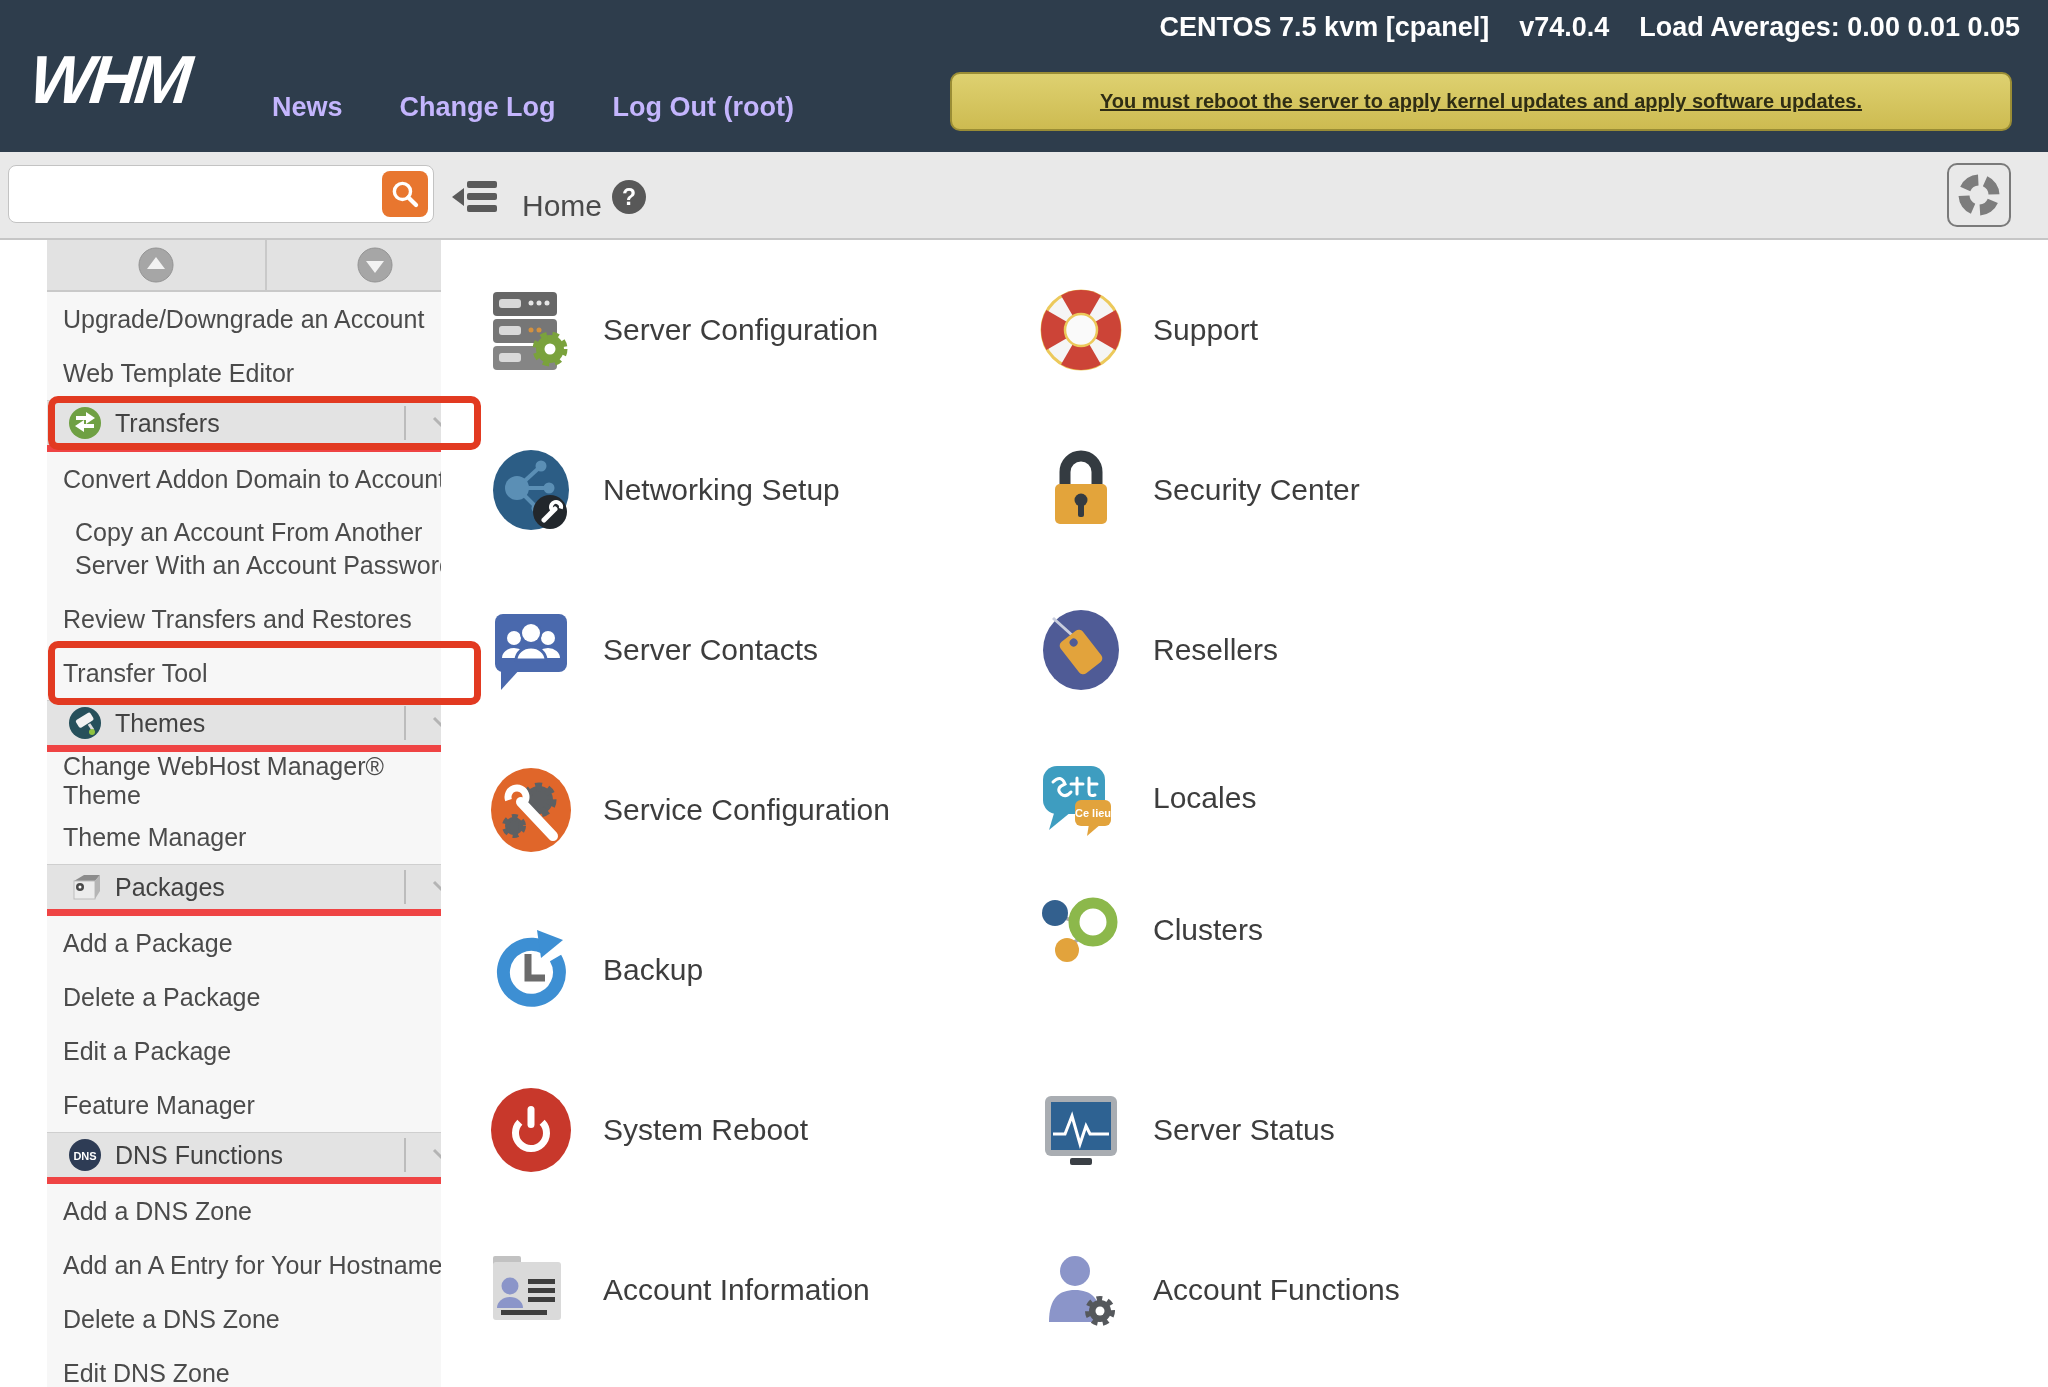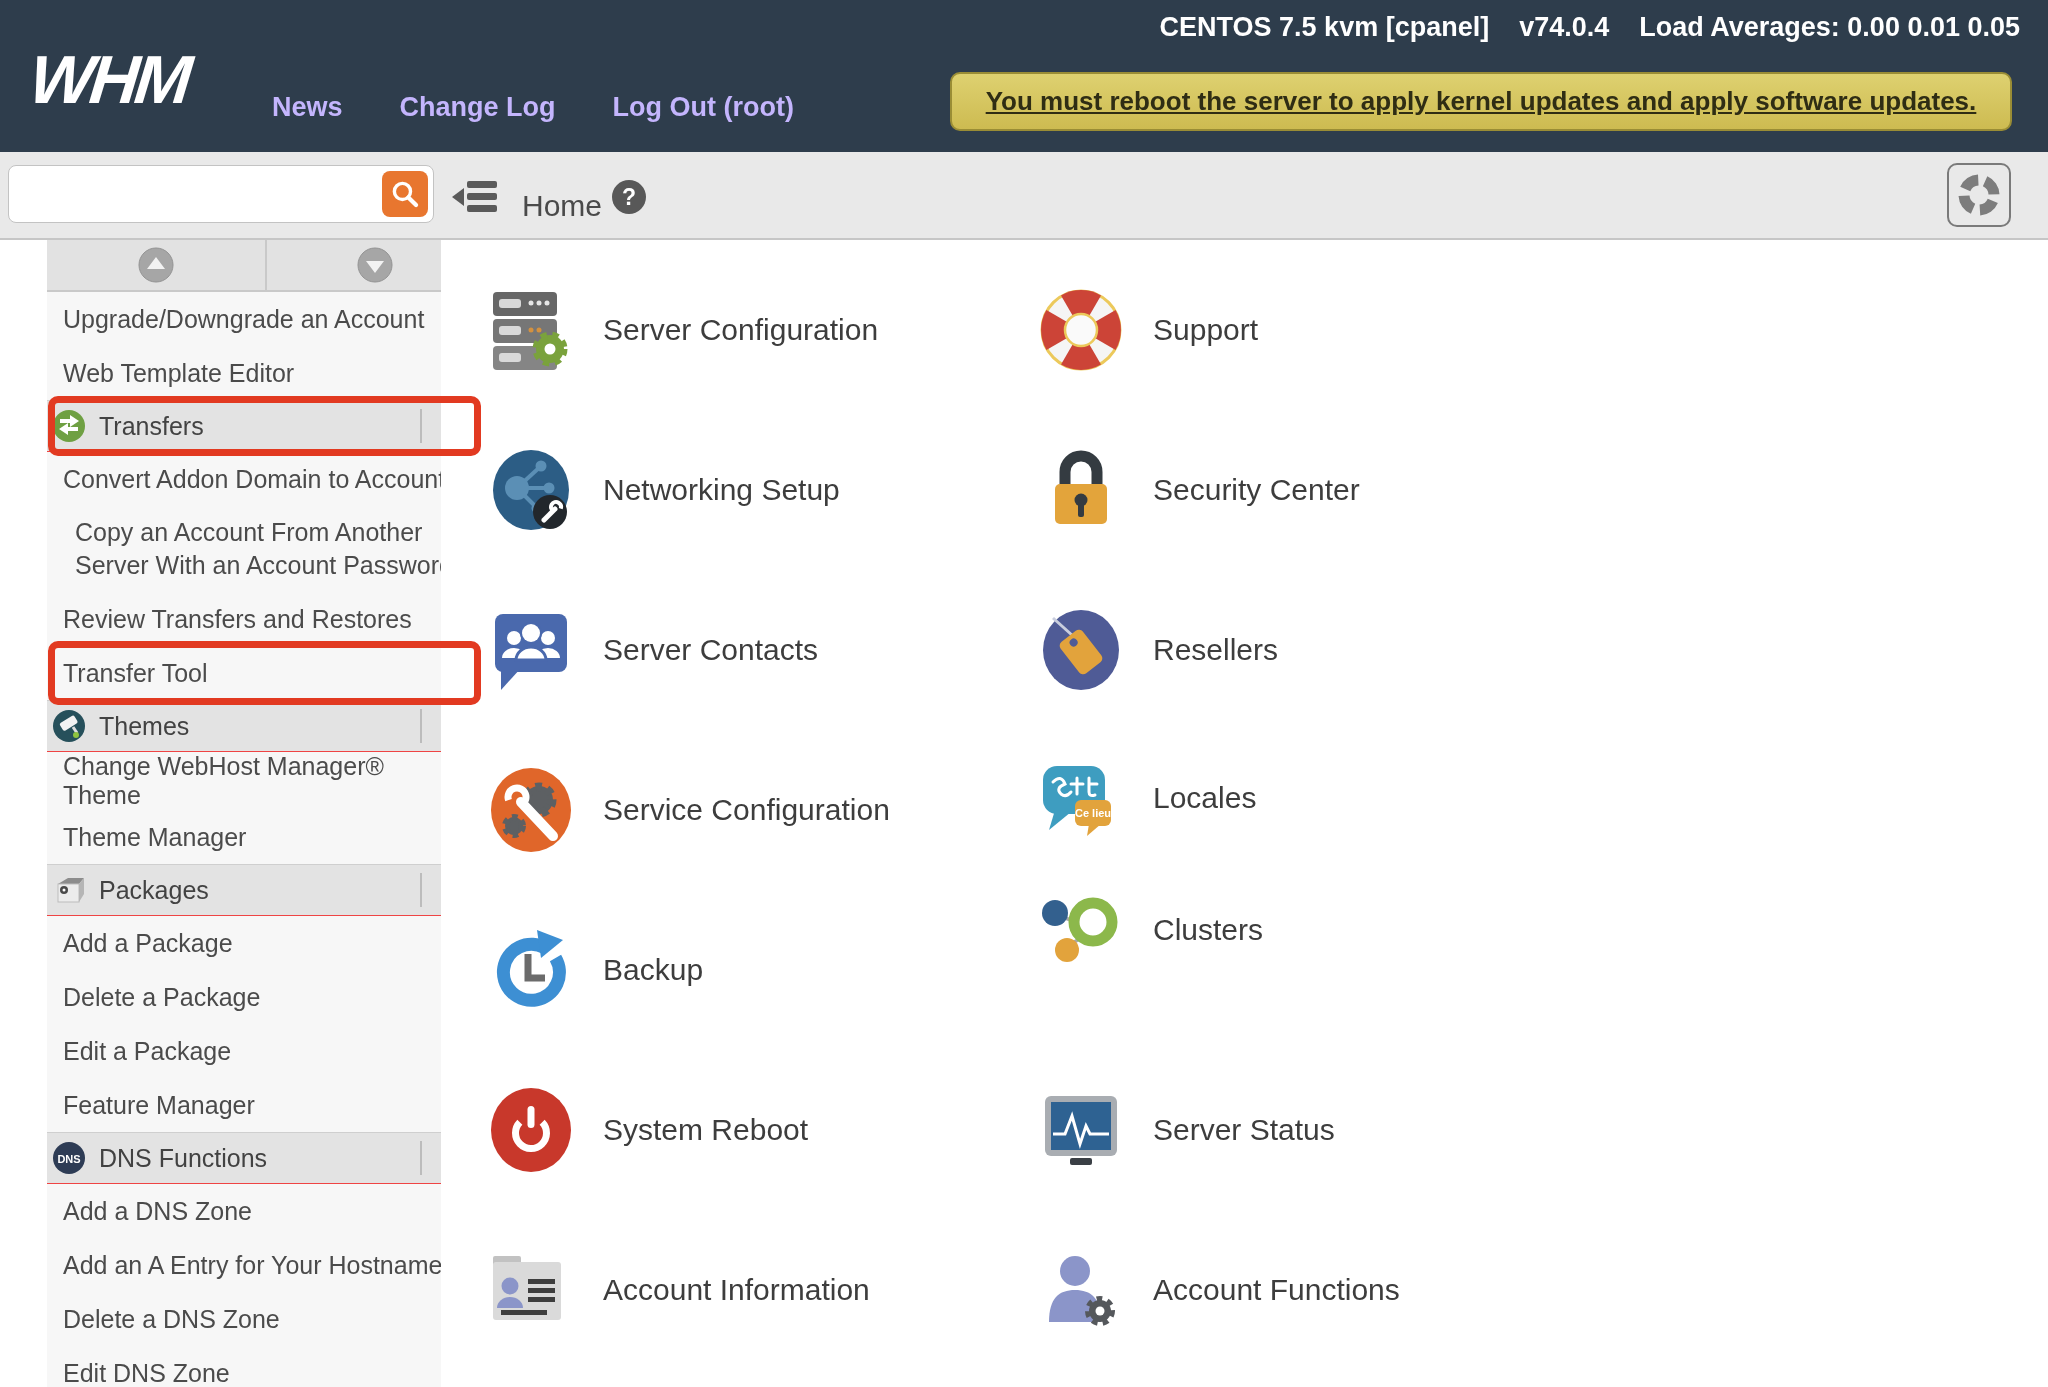--- a/index.html
+++ b/index.html
@@ -28,21 +28,21 @@
   }
   .status {
     position:absolute; right:28px; top:12px; display:flex; gap:30px;
     color:#ffffff; font-size:27px; font-weight:600;
   }
   .banner {
     position:absolute; right:36px; top:72px; width:1062px; height:59px;
     background:linear-gradient(180deg,#ded170 0%,#cdbb51 100%);
     border:2px solid #9a8d35; border-radius:10px;
     display:flex; align-items:center; justify-content:center;
-    font-size:26px; font-weight:600; color:#2f2d14;
+    font-size:20px; font-weight:600; color:#2f2d14;
     text-decoration:underline; cursor:pointer;
   }
   
   #toolbar {
     position:absolute; left:0; top:152px; width:2048px; height:88px;
     background:#e9e9e9; border-bottom:2px solid #c6c6c6;
   }
   .search-wrap {
     position:absolute; left:8px; top:13px; width:426px; height:58px;
     background:#ffffff; border:1px solid #c3c3c3; border-radius:8px;
@@ -81,22 +81,22 @@
     flex:1; background:#e2e2e2; display:flex; align-items:center; justify-content:center; cursor:pointer;
   }
   .scroll-cell:first-child { border-right:2px solid #c9c9c9; }
   .side-item {
     position:relative; min-height:54px; display:flex; align-items:center;
     padding:0 16px; font-size:25px; color:#4b4b4b; cursor:pointer; background:#f7f7f7;
   }
   .side-item.two-line { min-height:86px; line-height:1.32;padding-left:28px; }
   .side-group {
     position:relative; height:52px; background:#e3e3e3;
-    border-top:1px solid #cfcfcf; border-bottom:1px solid #ef4444;
-    display:flex; align-items:center; padding:0 6px; cursor:pointer;
+    border-top:1px solid #cfcfcf; border-bottom:7px solid #ef4444;
+    display:flex; align-items:center; padding:0 22px; cursor:pointer;
   }
   .g-icon { width:32px; height:32px; margin-right:14px; flex-shrink:0; }
   .g-label { flex:1; font-size:25px; color:#424242; }
   .g-sep { width:2px; height:34px; background:#bcbcbc; margin-right:26px; }
   .g-chev { margin-right:8px; display:flex; align-items:center; }
   .hl {
     position:absolute; left:1px; right:3px; top:-5px; bottom:-5px;
     border:7px solid #e23a21; border-radius:10px; pointer-events:none; z-index:3;
   }
   

